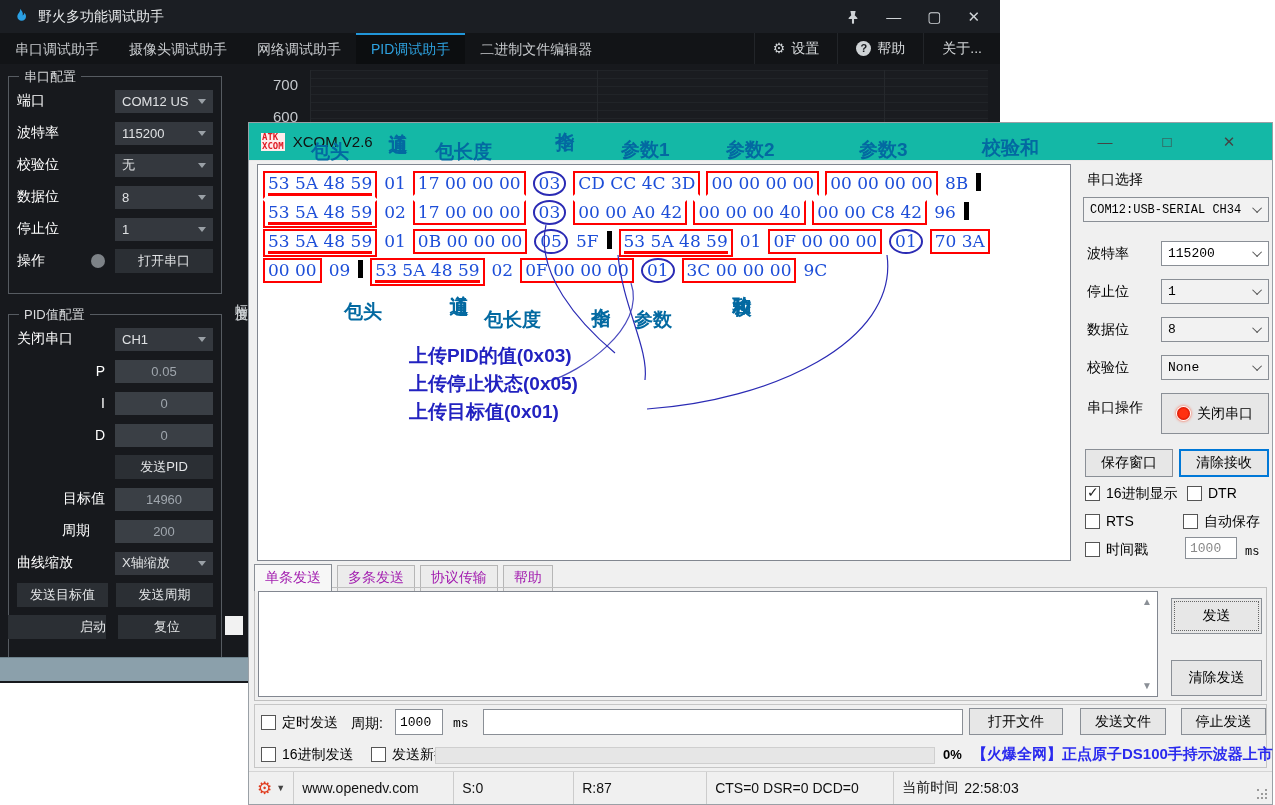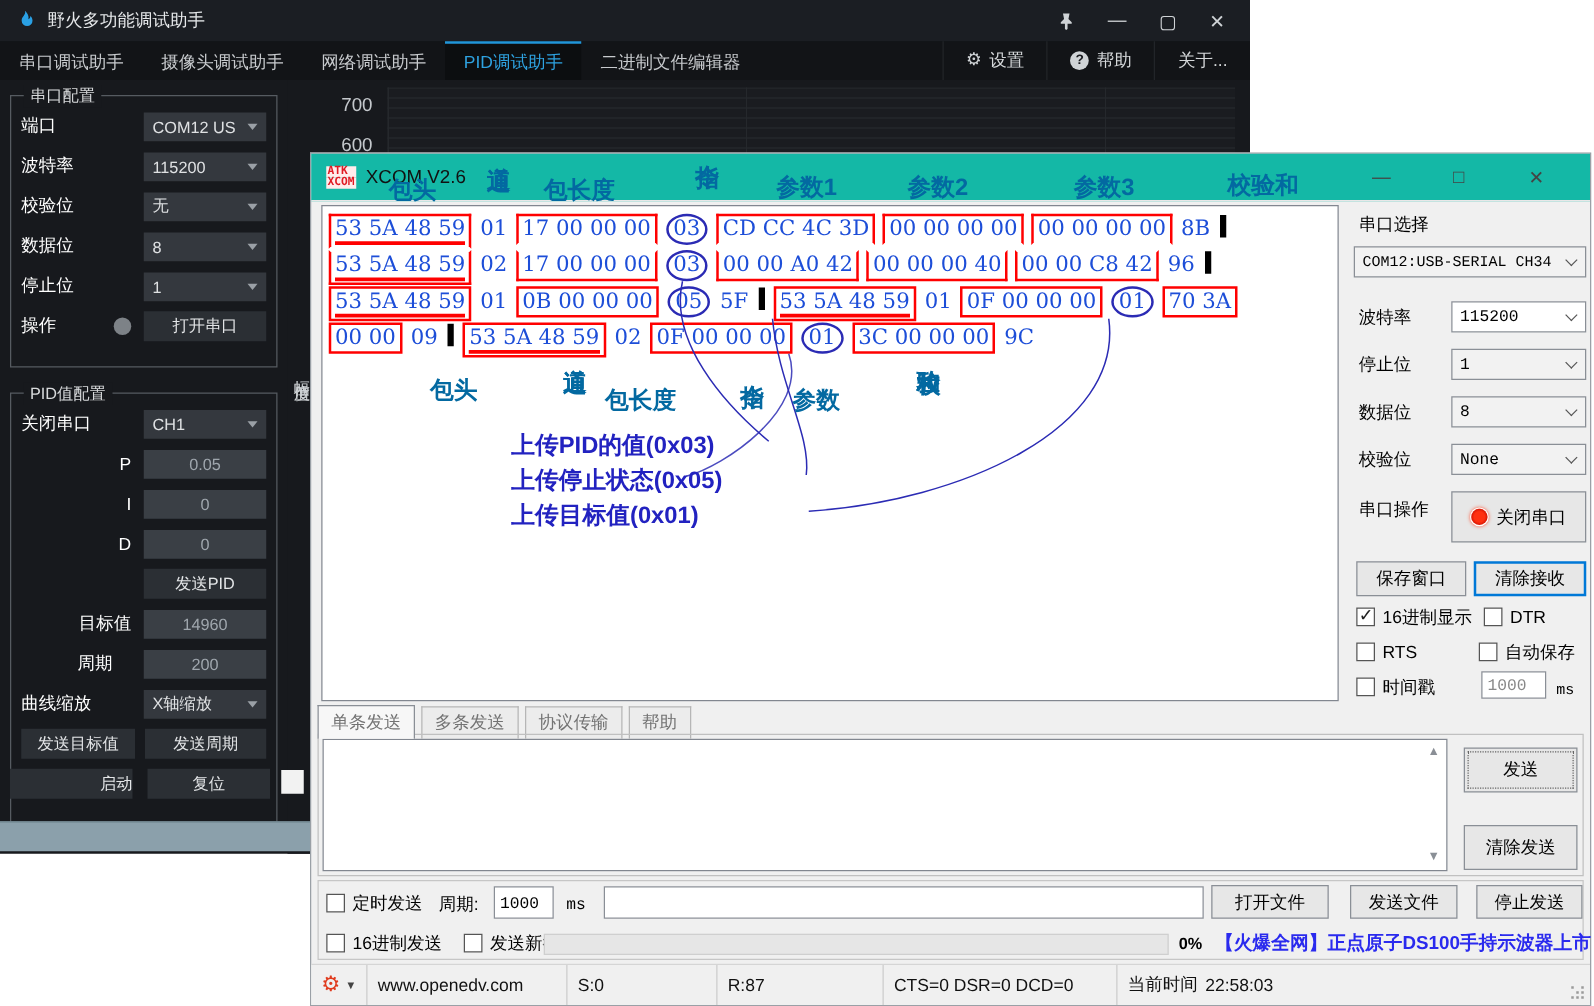--- a/index.html
+++ b/index.html
@@ -73,21 +73,21 @@
   .wbtn.focus-blue { border:2px solid #0078d7; }
   .wbtn.focus-dot { outline:1px dotted #666; outline-offset:-4px; }
   .led-red { width:13px; height:13px; border-radius:50%; background:radial-gradient(circle,#ff3010 45%,#cf1000 75%); box-shadow:0 0 0 1px #fff, 0 0 3px 1px #ff5030; margin-right:7px; }
   .cb { display:inline-block; width:15px; height:15px; border:1px solid #555; background:#fff; vertical-align:-3px; margin-right:6px; position:relative; }
   .cb.checked::after { content:"✓"; position:absolute; left:1px; top:-3px; font-size:14px; color:#222; }
   .cbrow { position:absolute; font-size:14px; color:#000; white-space:nowrap; }
   .linput { position:absolute; border:1px solid #8a8f96; background:#fff; font-family:"Liberation Mono",monospace; font-size:13px; padding:0 4px; color:#000; }
   .linput.gray { color:#888; }
 
   .xtabs { position:absolute; left:5px; top:441px; height:24px; }
-  .xtab { display:inline-block; padding:3px 10px 4px 10px; font-size:14px; color:#737373; border:1px solid #b6b6b6; border-bottom:none; background:#ececec; margin-right:1px; }
+  .xtab { display:inline-block; padding:3px 10px 4px 10px; font-size:14px; color:#a21caf; border:1px solid #b6b6b6; border-bottom:none; background:#ececec; margin-right:1px; }
   .xtab.active { background:#f7f7f7; border-color:#8a8f96; padding-top:4px; position:relative; z-index:2; }
   .tabpanel { position:absolute; left:5px; top:464px; width:1013px; height:114px; border:1px solid #c0c0c0; }
   .sendarea { position:absolute; left:3px; top:3px; width:900px; height:106px; background:#fff; border:1px solid #828790; }
   .scroll-arrow { position:absolute; right:3px; width:14px; height:14px; color:#8a8f96; font-size:10px; text-align:center; line-height:14px; }
   .lowerbox { position:absolute; left:5px; top:581px; width:1013px; height:64px; border:1px solid #c6c6c6; background:#f0f0f0; }
   .progress { position:absolute; left:180px; top:42px; width:500px; height:17px; background:#e6e6e6; border:1px solid #cfcfcf; }
   .ad { position:absolute; left:717px; top:40px; color:#2a2aee; font-weight:bold; font-size:15px; white-space:nowrap; }
 
   .statusbar { position:absolute; left:0; bottom:0; width:100%; height:33px; background:#f0f0f0; border-top:1px solid #d5d5d5; display:flex; align-items:center; font-size:14px; color:#111; }
   .scell { height:100%; display:flex; align-items:center; padding:0 8px; border-right:1px solid #cccccc; white-space:nowrap; }

